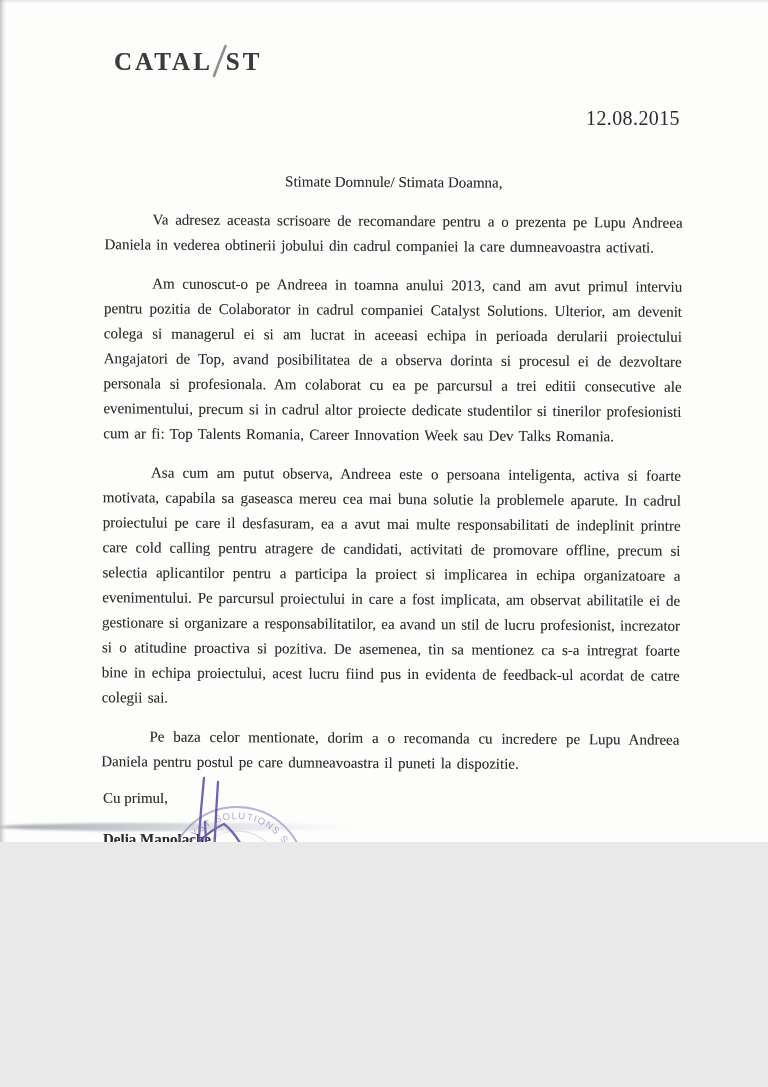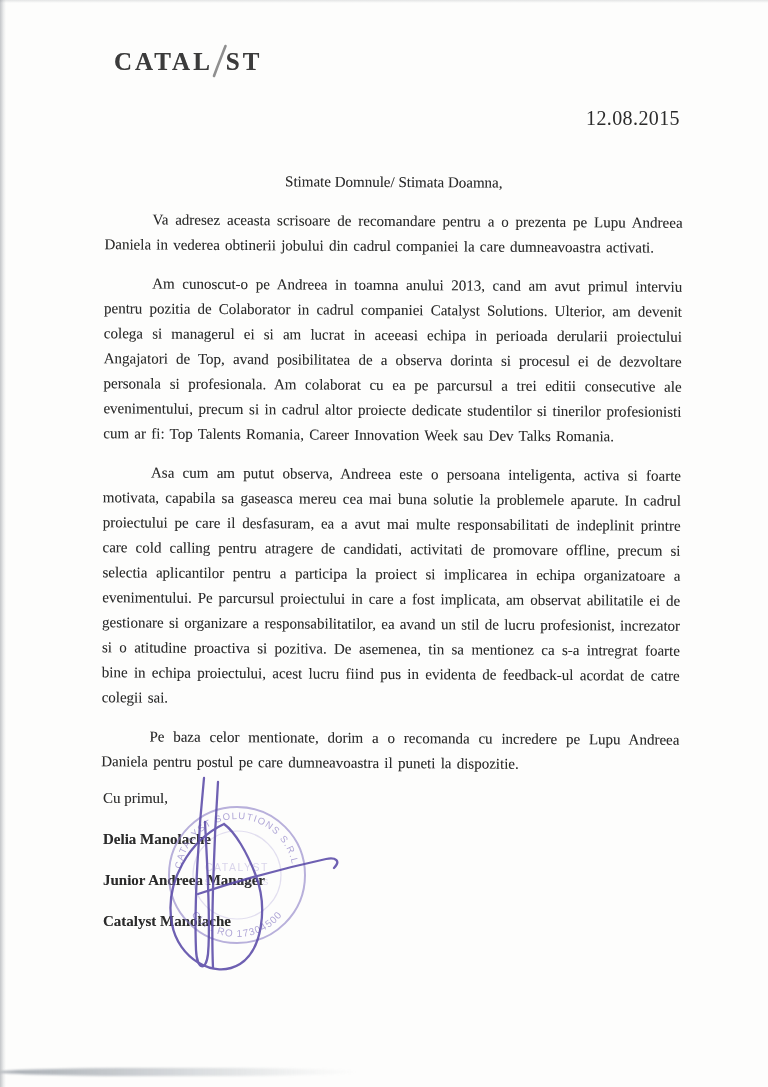--- a/index.html
+++ b/index.html
@@ -1,18 +1,18 @@
 <!DOCTYPE html>
 <html><head>
 <meta charset="utf-8">
 <style>
   html,body{margin:0;padding:0;background:#e9e9e9;}
   .page{
     position:relative;
-    width:768px;height:1087px;
+    width:768px;height:842px;
     margin:0 auto;
     background:#fdfdfc;
     overflow:hidden;
     font-family:"Liberation Serif","DejaVu Serif",serif;
     color:#2b2b2b;
   }
   
   .edge-left{
     position:absolute;left:0;top:0;bottom:0;width:6px;
     background:linear-gradient(to right,rgba(125,130,138,.45),rgba(160,165,170,.18) 60%,transparent);

